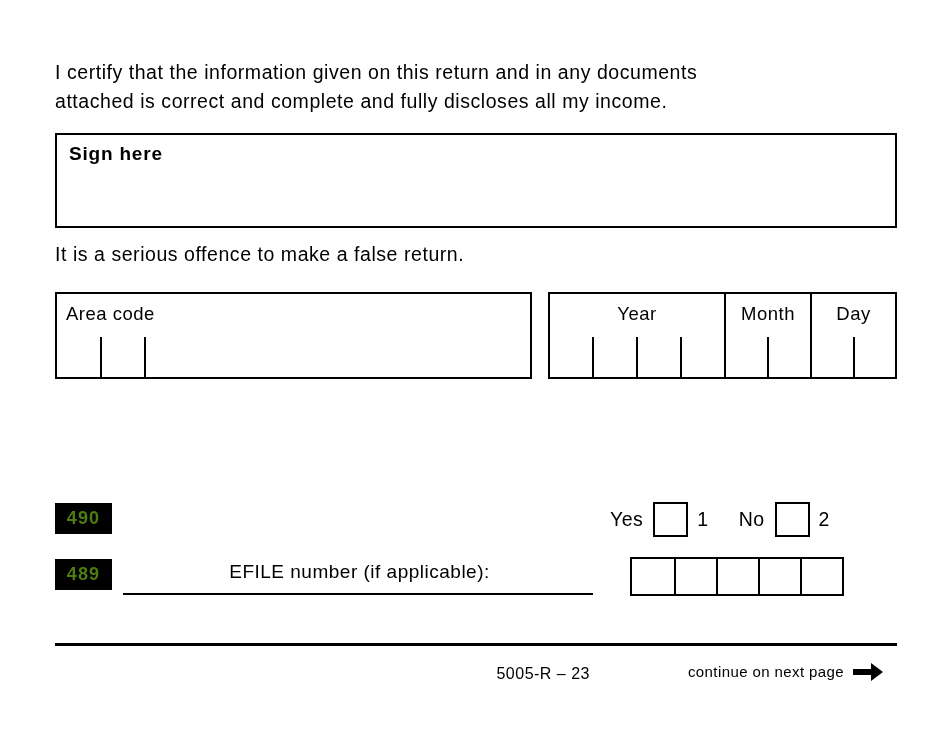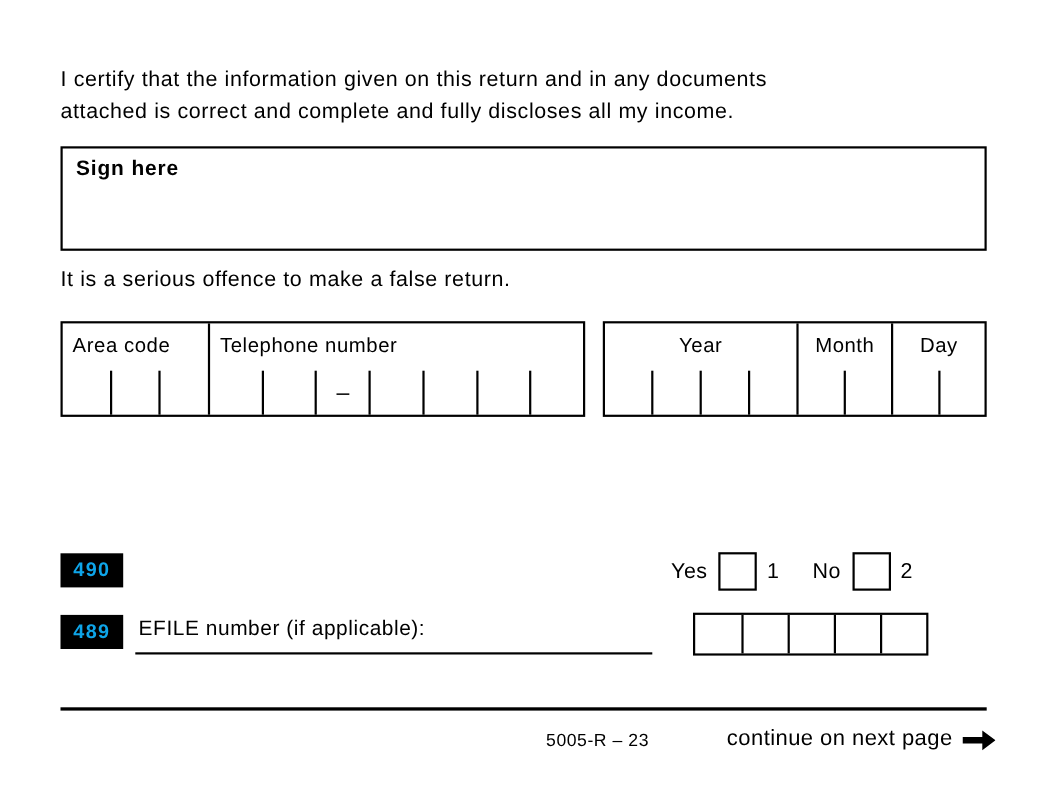--- a/index.html
+++ b/index.html
@@ -136,30 +136,30 @@
   }
 
   
   .line-row {
     position: absolute;
     left: 55px;
     width: 842px;
     height: 36px;
   }
   .row-490 { top: 503px; }
-  .row-489 { top: 559px; }
+  .row-489 { top: 559px; text-align: center; }
 
   .line-code {
     position: absolute;
     left: 0;
     top: 0;
     width: 57px;
     height: 31px;
     background: #000;
-    color: #0ea5e9;
+    color: #4d7c0f;
     font-size: 18px;
     font-weight: bold;
     letter-spacing: 1.2px;
     display: flex;
     align-items: center;
     justify-content: center;
     box-sizing: border-box;
   }
 
   .line-text {
@@ -226,25 +226,25 @@
     position: absolute;
     left: 55px;
     top: 665px;
     width: 535px;
     text-align: right;
     font-size: 16px;
     letter-spacing: 0.5px;
   }
   .footer-continue {
     position: absolute;
-    right: 45px;
+    right: 67px;
     top: 660px;
     display: flex;
     align-items: center;
-    font-size: 20px;
+    font-size: 15px;
     letter-spacing: 0.4px;
   }
   .arrow-icon {
     display: inline-block;
     margin-left: 9px;
     width: 30px;
     height: 22px;
     position: relative;
     top: 1px;
   }
@@ -261,34 +261,20 @@
     <span class="sign-label">Sign here</span>
   </div>
 
   <div class="offence">It is a serious offence to make a false return.</div>
 
   <div class="tbl tbl-phone">
     <div class="tbl-inner">
       <div class="group" style="width:132px;">
         <div class="group-label lbl-left">Area code</div>
         <div class="cells">
-          <div class="cell"></div>
-          <div class="cell"></div>
-          <div class="cell"></div>
-        </div>
-      </div>
-      <div class="group" style="flex:1 1 auto;">
-        <div class="group-label lbl-left">Telephone number</div>
-        <div class="cells">
-          <div class="cell"></div>
-          <div class="cell"></div>
-          <div class="cell">
-            <span class="dash">–</span>
-          </div>
-          <div class="cell"></div>
           <div class="cell"></div>
           <div class="cell"></div>
           <div class="cell"></div>
         </div>
       </div>
     </div>
   </div>
 
   <div class="tbl tbl-date">
     <div class="tbl-inner">

